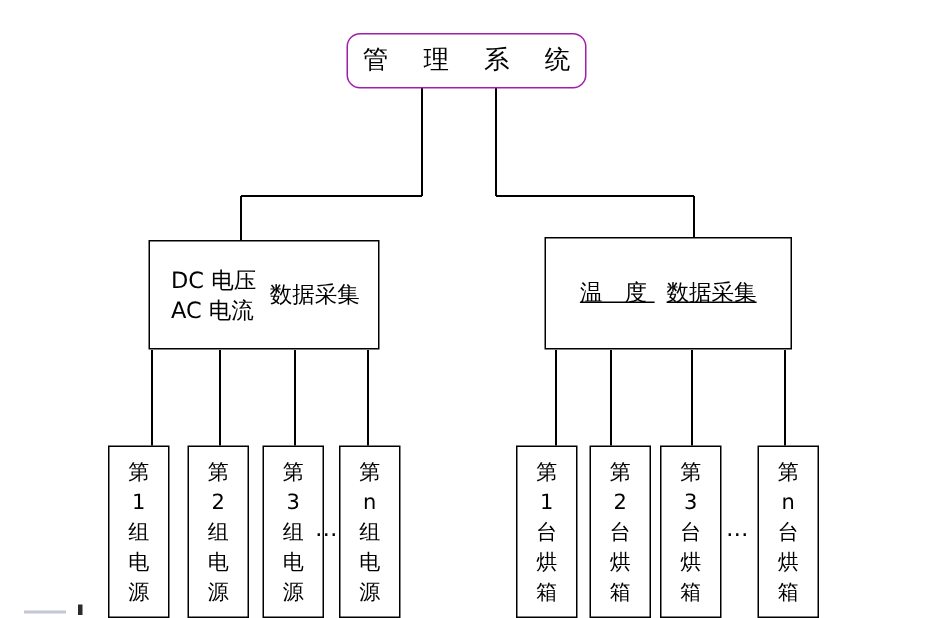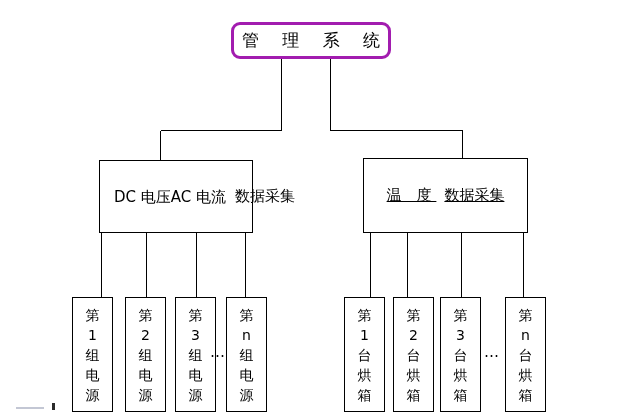--- a/index.html
+++ b/index.html
@@ -33,21 +33,21 @@
     position: absolute;
     box-sizing: border-box;
     background: #ffffff;
     border: 1px solid #000000;
     display: flex;
     align-items: center;
     justify-content: center;
     z-index: 2;
   }
   .node.root {
-    border: 3px solid #a21caf;
+    border: 1px solid #a21caf;
     border-radius: 9px;
   }
   .root-label {
     font-size: 17px;
     letter-spacing: 9px;
     text-indent: 9px;
     white-space: nowrap;
     line-height: 1;
   }
 
@@ -56,21 +56,21 @@
     justify-content: flex-start;
     align-items: center;
   }
   .elec-inner {
     display: flex;
     align-items: center;
     padding-left: 14px;
   }
   .elec-lines {
     display: flex;
-    flex-direction: row;
+    flex-direction: column;
     line-height: 20px;
   }
   .elec-line {
     font-size: 15px;
     white-space: nowrap;
   }
   .elec-side {
     font-size: 15px;
     white-space: nowrap;
     margin-left: 9px;

